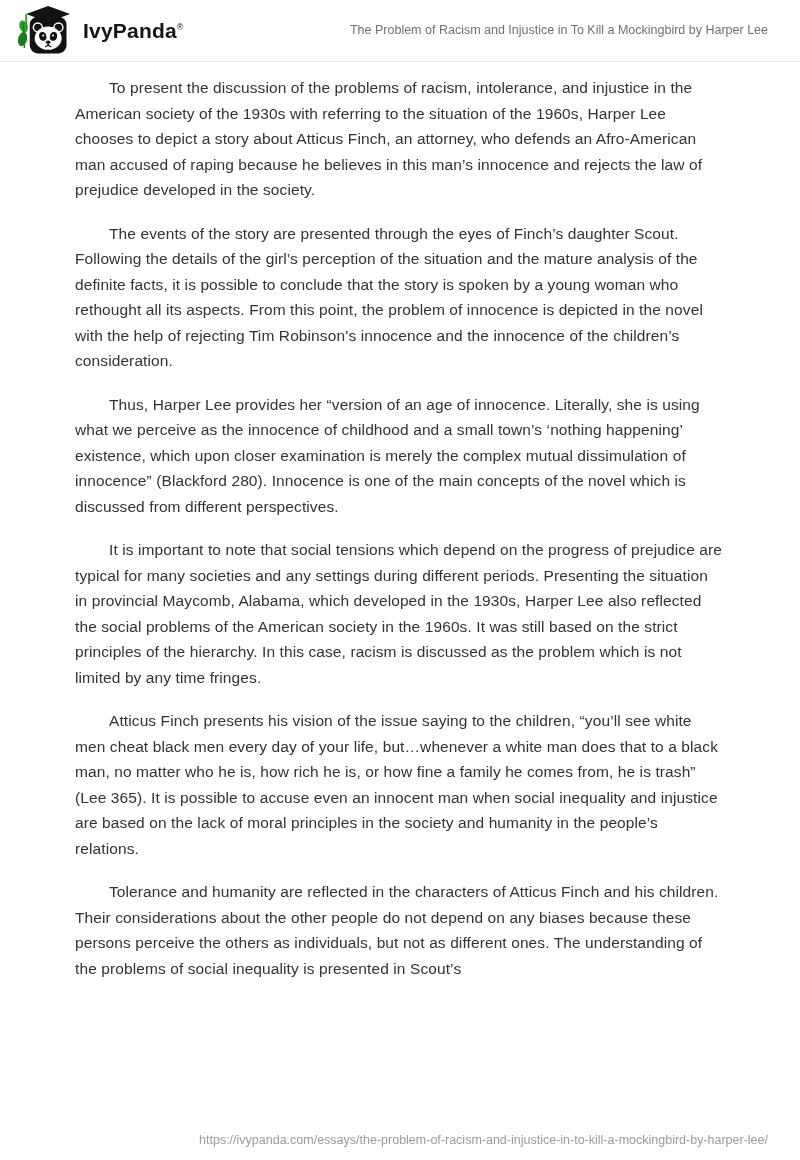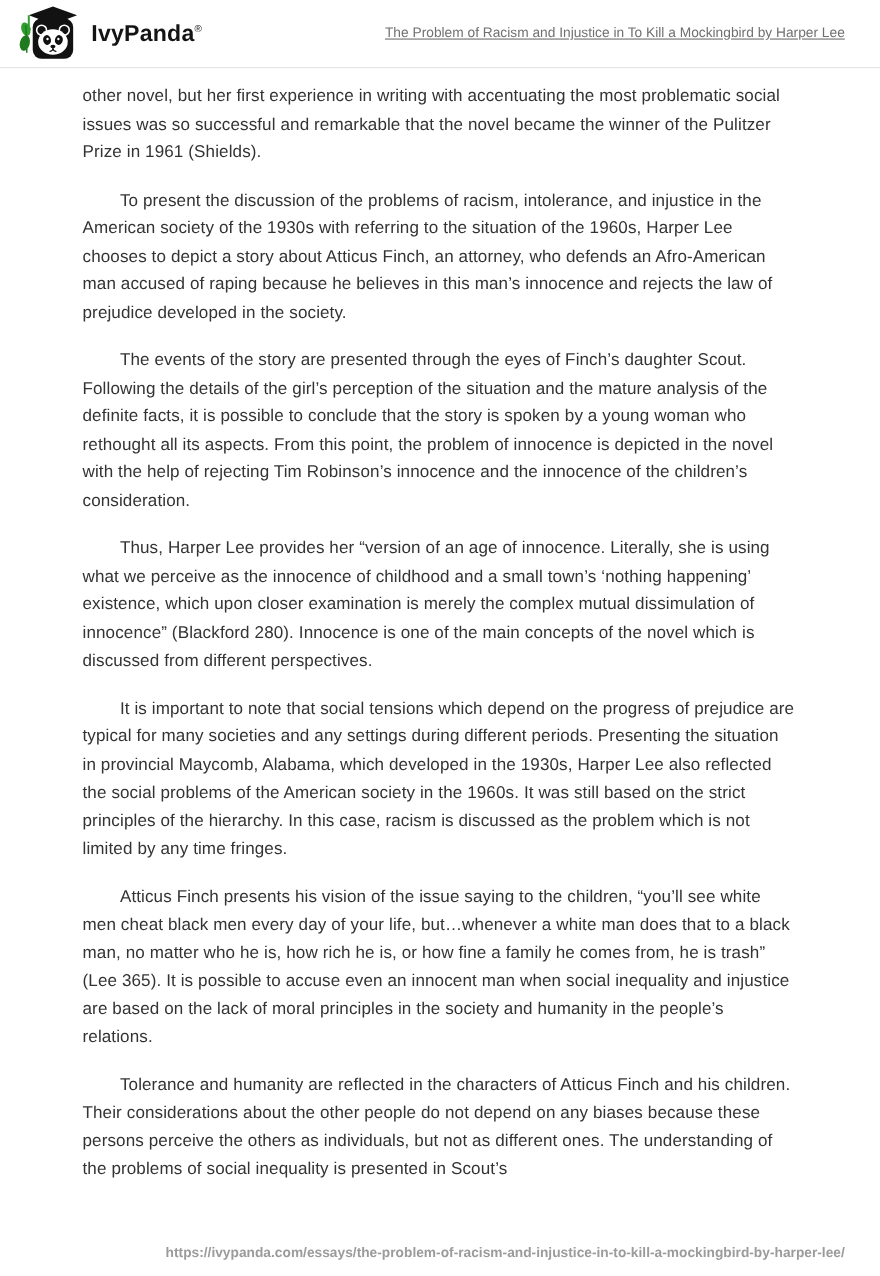--- a/index.html
+++ b/index.html
@@ -41,21 +41,20 @@
     font-weight: 400;
     vertical-align: super;
   }
   .doc-title {
     margin-left: auto;
     font-size: 12.5px;
     color: #707070;
     text-align: left;
     max-width: 460px;
     line-height: 1.3;
-    text-decoration: underline;
   }
 
   
   .essay {
     padding: 13px 77px 0 75px;
   }
   .essay p {
     margin: 0 0 18px 0;
     font-size: 15.5px;
     line-height: 25.5px;
@@ -64,21 +63,20 @@
   }
   .essay p.indent { text-indent: 34px; }
 
   
   .page-footer {
     position: absolute;
     bottom: 12px;
     left: 0;
     right: 32px;
     text-align: right;
-    font-weight: bold;
   }
   .source-url {
     font-size: 12.5px;
     color: #9b9b9b;
     text-decoration: none;
   }
 </style>
 </head>
 <body>
 
@@ -110,21 +108,20 @@
         <ellipse cx="35.5" cy="41.5" rx="2.6" ry="1.8" fill="#121212"></ellipse>
         <path d="M35.5 43 Q35.5 46 32.5 46.5 M35.5 43 Q35.5 46 38.5 46.5" stroke="#121212" stroke-width="1.2" fill="none" stroke-linecap="round"></path>
       </svg>
     </span>
     <span class="brand"><span>IvyPanda</span><sup>®</sup></span>
   </a>
   <div class="doc-title">The Problem of Racism and Injustice in To Kill a Mockingbird by Harper Lee</div>
 </header>
 
 <main class="essay">
-  <p>other novel, but her first experience in writing with accentuating the most problematic social issues was so successful and remarkable that the novel became the winner of the Pulitzer Prize in 1961 (Shields).</p>
   <p class="indent">To present the discussion of the problems of racism, intolerance, and injustice in the American society of the 1930s with referring to the situation of the 1960s, Harper Lee chooses to depict a story about Atticus Finch, an attorney, who defends an Afro-American man accused of raping because he believes in this man’s innocence and rejects the law of prejudice developed in the society.</p>
   <p class="indent">The events of the story are presented through the eyes of Finch’s daughter Scout. Following the details of the girl’s perception of the situation and the mature analysis of the definite facts, it is possible to conclude that the story is spoken by a young woman who rethought all its aspects. From this point, the problem of innocence is depicted in the novel with the help of rejecting Tim Robinson’s innocence and the innocence of the children’s consideration.</p>
   <p class="indent">Thus, Harper Lee provides her “version of an age of innocence. Literally, she is using what we perceive as the innocence of childhood and a small town’s ‘nothing happening’ existence, which upon closer examination is merely the complex mutual dissimulation of innocence” (Blackford 280). Innocence is one of the main concepts of the novel which is discussed from different perspectives.</p>
   <p class="indent">It is important to note that social tensions which depend on the progress of prejudice are typical for many societies and any settings during different periods. Presenting the situation in provincial Maycomb, Alabama, which developed in the 1930s, Harper Lee also reflected the social problems of the American society in the 1960s. It was still based on the strict principles of the hierarchy. In this case, racism is discussed as the problem which is not limited by any time fringes.</p>
   <p class="indent">Atticus Finch presents his vision of the issue saying to the children, “you’ll see white men cheat black men every day of your life, but…whenever a white man does that to a black man, no matter who he is, how rich he is, or how fine a family he comes from, he is trash” (Lee 365). It is possible to accuse even an innocent man when social inequality and injustice are based on the lack of moral principles in the society and humanity in the people’s relations.</p>
   <p class="indent">Tolerance and humanity are reflected in the characters of Atticus Finch and his children. Their considerations about the other people do not depend on any biases because these persons perceive the others as individuals, but not as different ones. The understanding of the problems of social inequality is presented in Scout’s</p>
 </main>
 
 <footer class="page-footer">
   <a class="source-url" href="#">https://ivypanda.com/essays/the-problem-of-racism-and-injustice-in-to-kill-a-mockingbird-by-harper-lee/</a>

